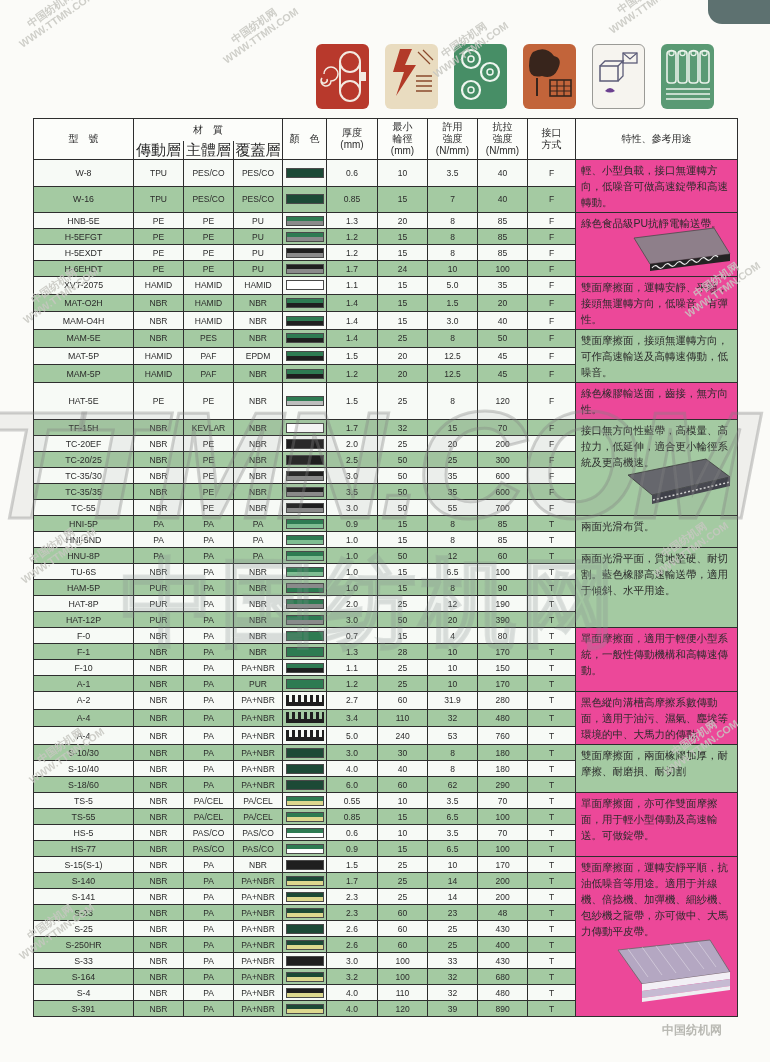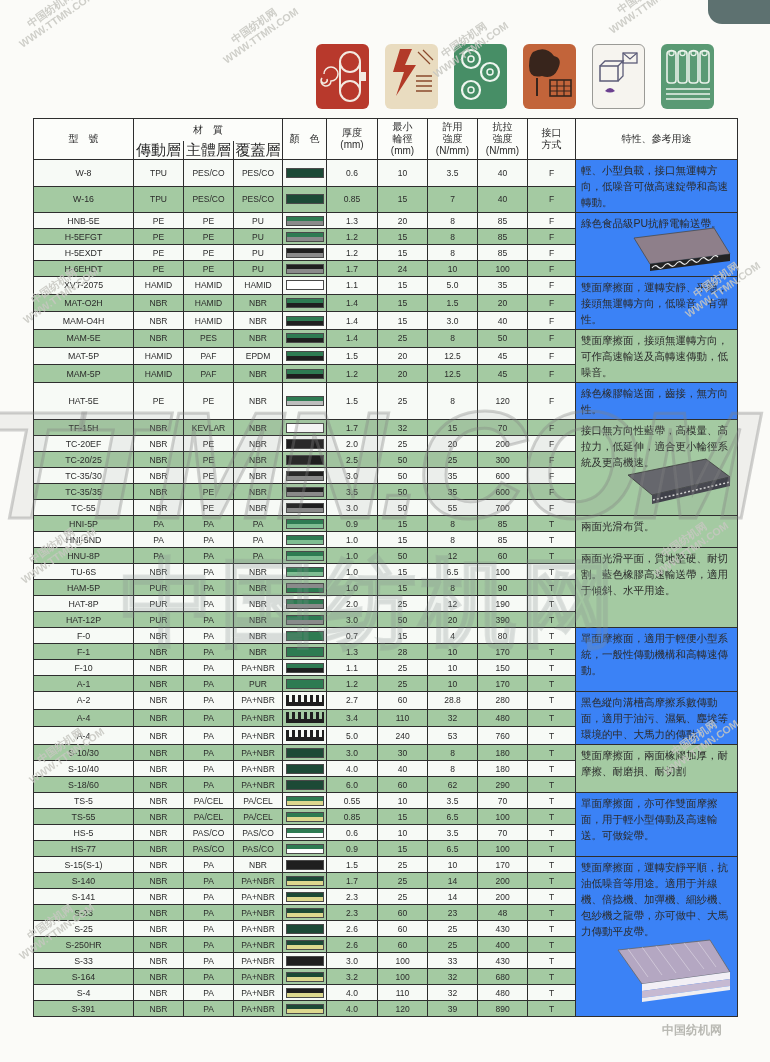--- a/index.html
+++ b/index.html
@@ -24,21 +24,21 @@
   .wm-bottom{position:absolute;left:662px;top:1022px;font-size:12px;font-weight:bold;color:#b9b9b3;z-index:5;}
   
   table{position:absolute;left:33px;top:118px;width:704px;border-collapse:collapse;table-layout:fixed;z-index:3;}
   th,td{border:1px solid #2e2e2e;padding:0;text-align:center;font-size:8.5px;line-height:10px;
         color:#2b2b2b;overflow:hidden;background:#f7faf6;}
   thead th{font-size:10px;font-weight:normal;background:#fcfdfa;line-height:12px;}
   th.mat-group{border-bottom-style:hidden;height:22px;}
   th.mat-sub{border-top-style:hidden;font-size:15px;height:18px;}
   tbody tr{height:16px;}
   tr.green td{background:#a4caa2;}
-  td.feat{background:#3b82f6;text-align:left;vertical-align:top;padding:2px 5px;
+  td.feat{background:#ec4899;text-align:left;vertical-align:top;padding:2px 5px;
         font-size:10.5px;line-height:16px;position:relative;}
   td.model{font-size:8.8px;}
   .sw{width:38px;height:10px;margin:0 auto;display:flex;flex-direction:column;
         border:1px solid #4a4a4a;box-sizing:border-box;}
   .sw span{flex:1;}
   .sw.outline{background:#fff;}
   .sw.teeth{border:none;background:repeating-linear-gradient(90deg,#1f1f1f 0 3px,rgba(0,0,0,0) 3px 6px);
         border-bottom:4px solid #1f1f1f;height:11px;}
   .belt{position:absolute;right:3px;bottom:2px;}
   .footer{position:absolute;left:344px;top:1032px;font-size:9.5px;color:#333;z-index:4;white-space:nowrap;}
@@ -699,21 +699,21 @@
         <tr class="">
     <td class="model">A-2</td>
     <td>NBR</td>
     <td>PA</td>
     <td>PA+NBR</td>
     <td>
             <div class="sw teeth"></div>
           </td>
     <td>2.7</td>
     <td>60</td>
-    <td>28.8</td>
+    <td>31.9</td>
     <td>280</td>
     <td>T</td>
           <td class="feat" rowspan="3">
        <span>黑色縱向溝槽高摩擦系數傳動面，適用于油污、濕氣、塵埃等環境的中、大馬力的傳動</span></td>
         </tr>
         <tr class="green">
     <td class="model">A-4</td>
     <td>NBR</td>
     <td>PA</td>
     <td>PA+NBR</td>

